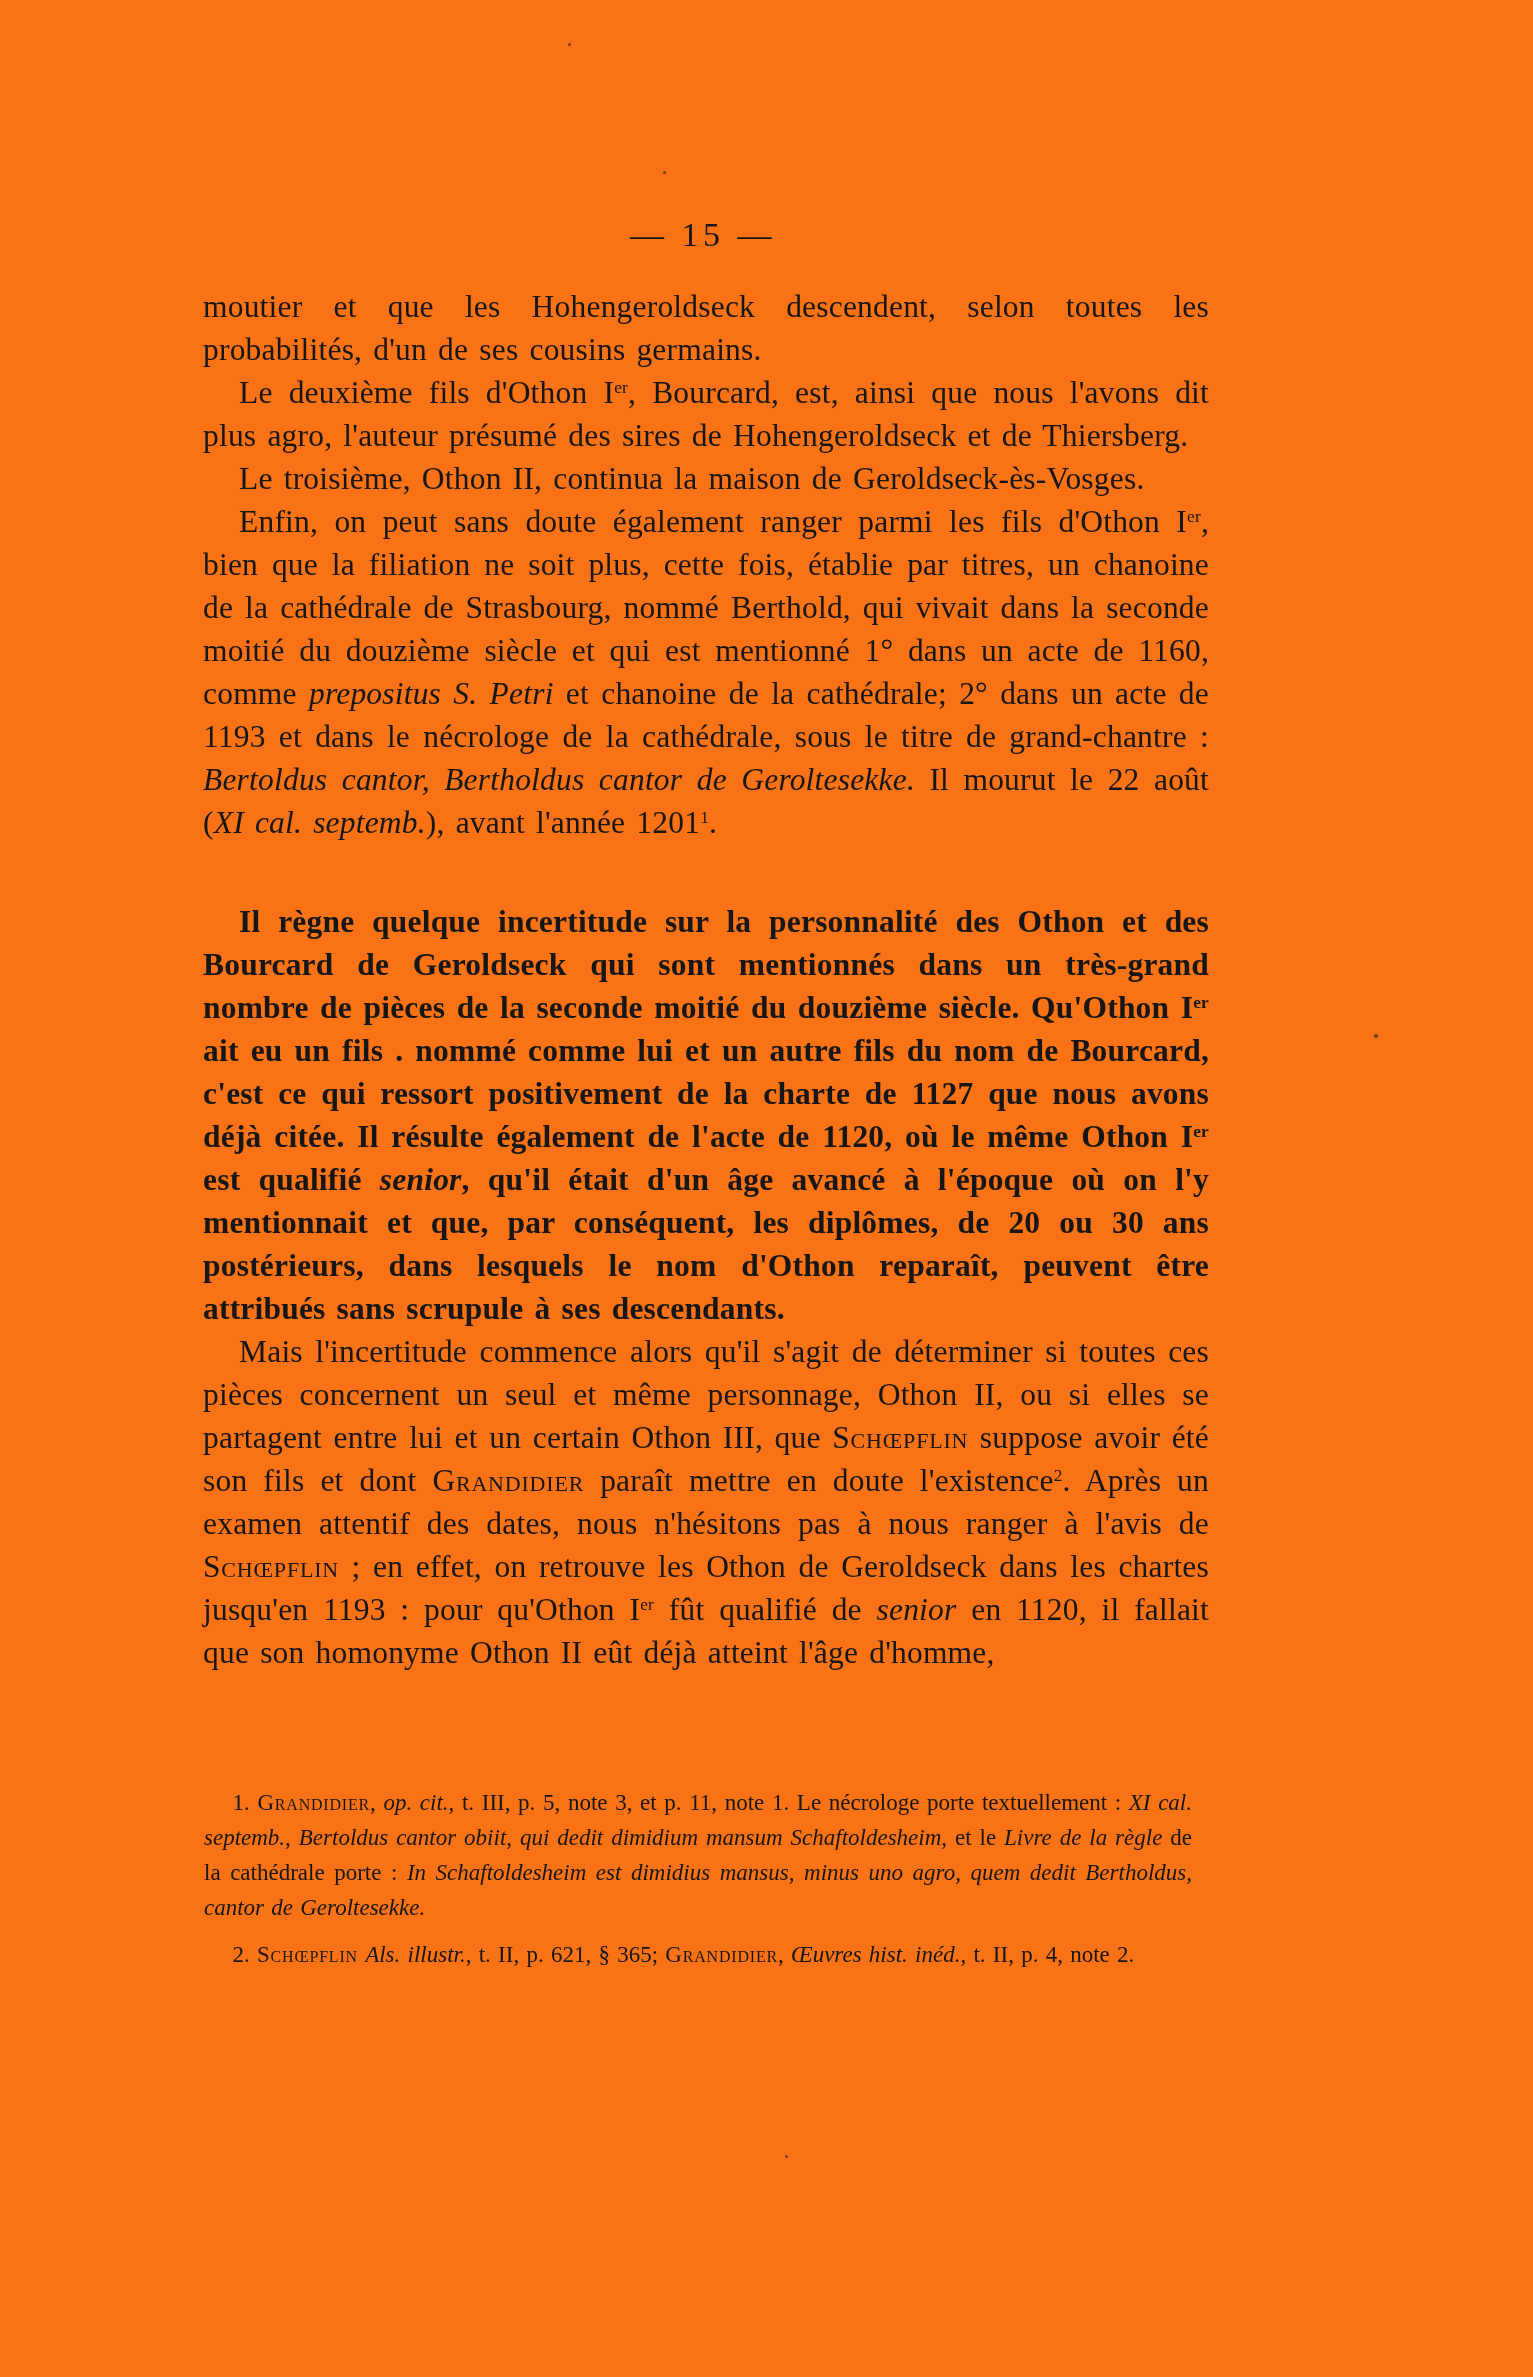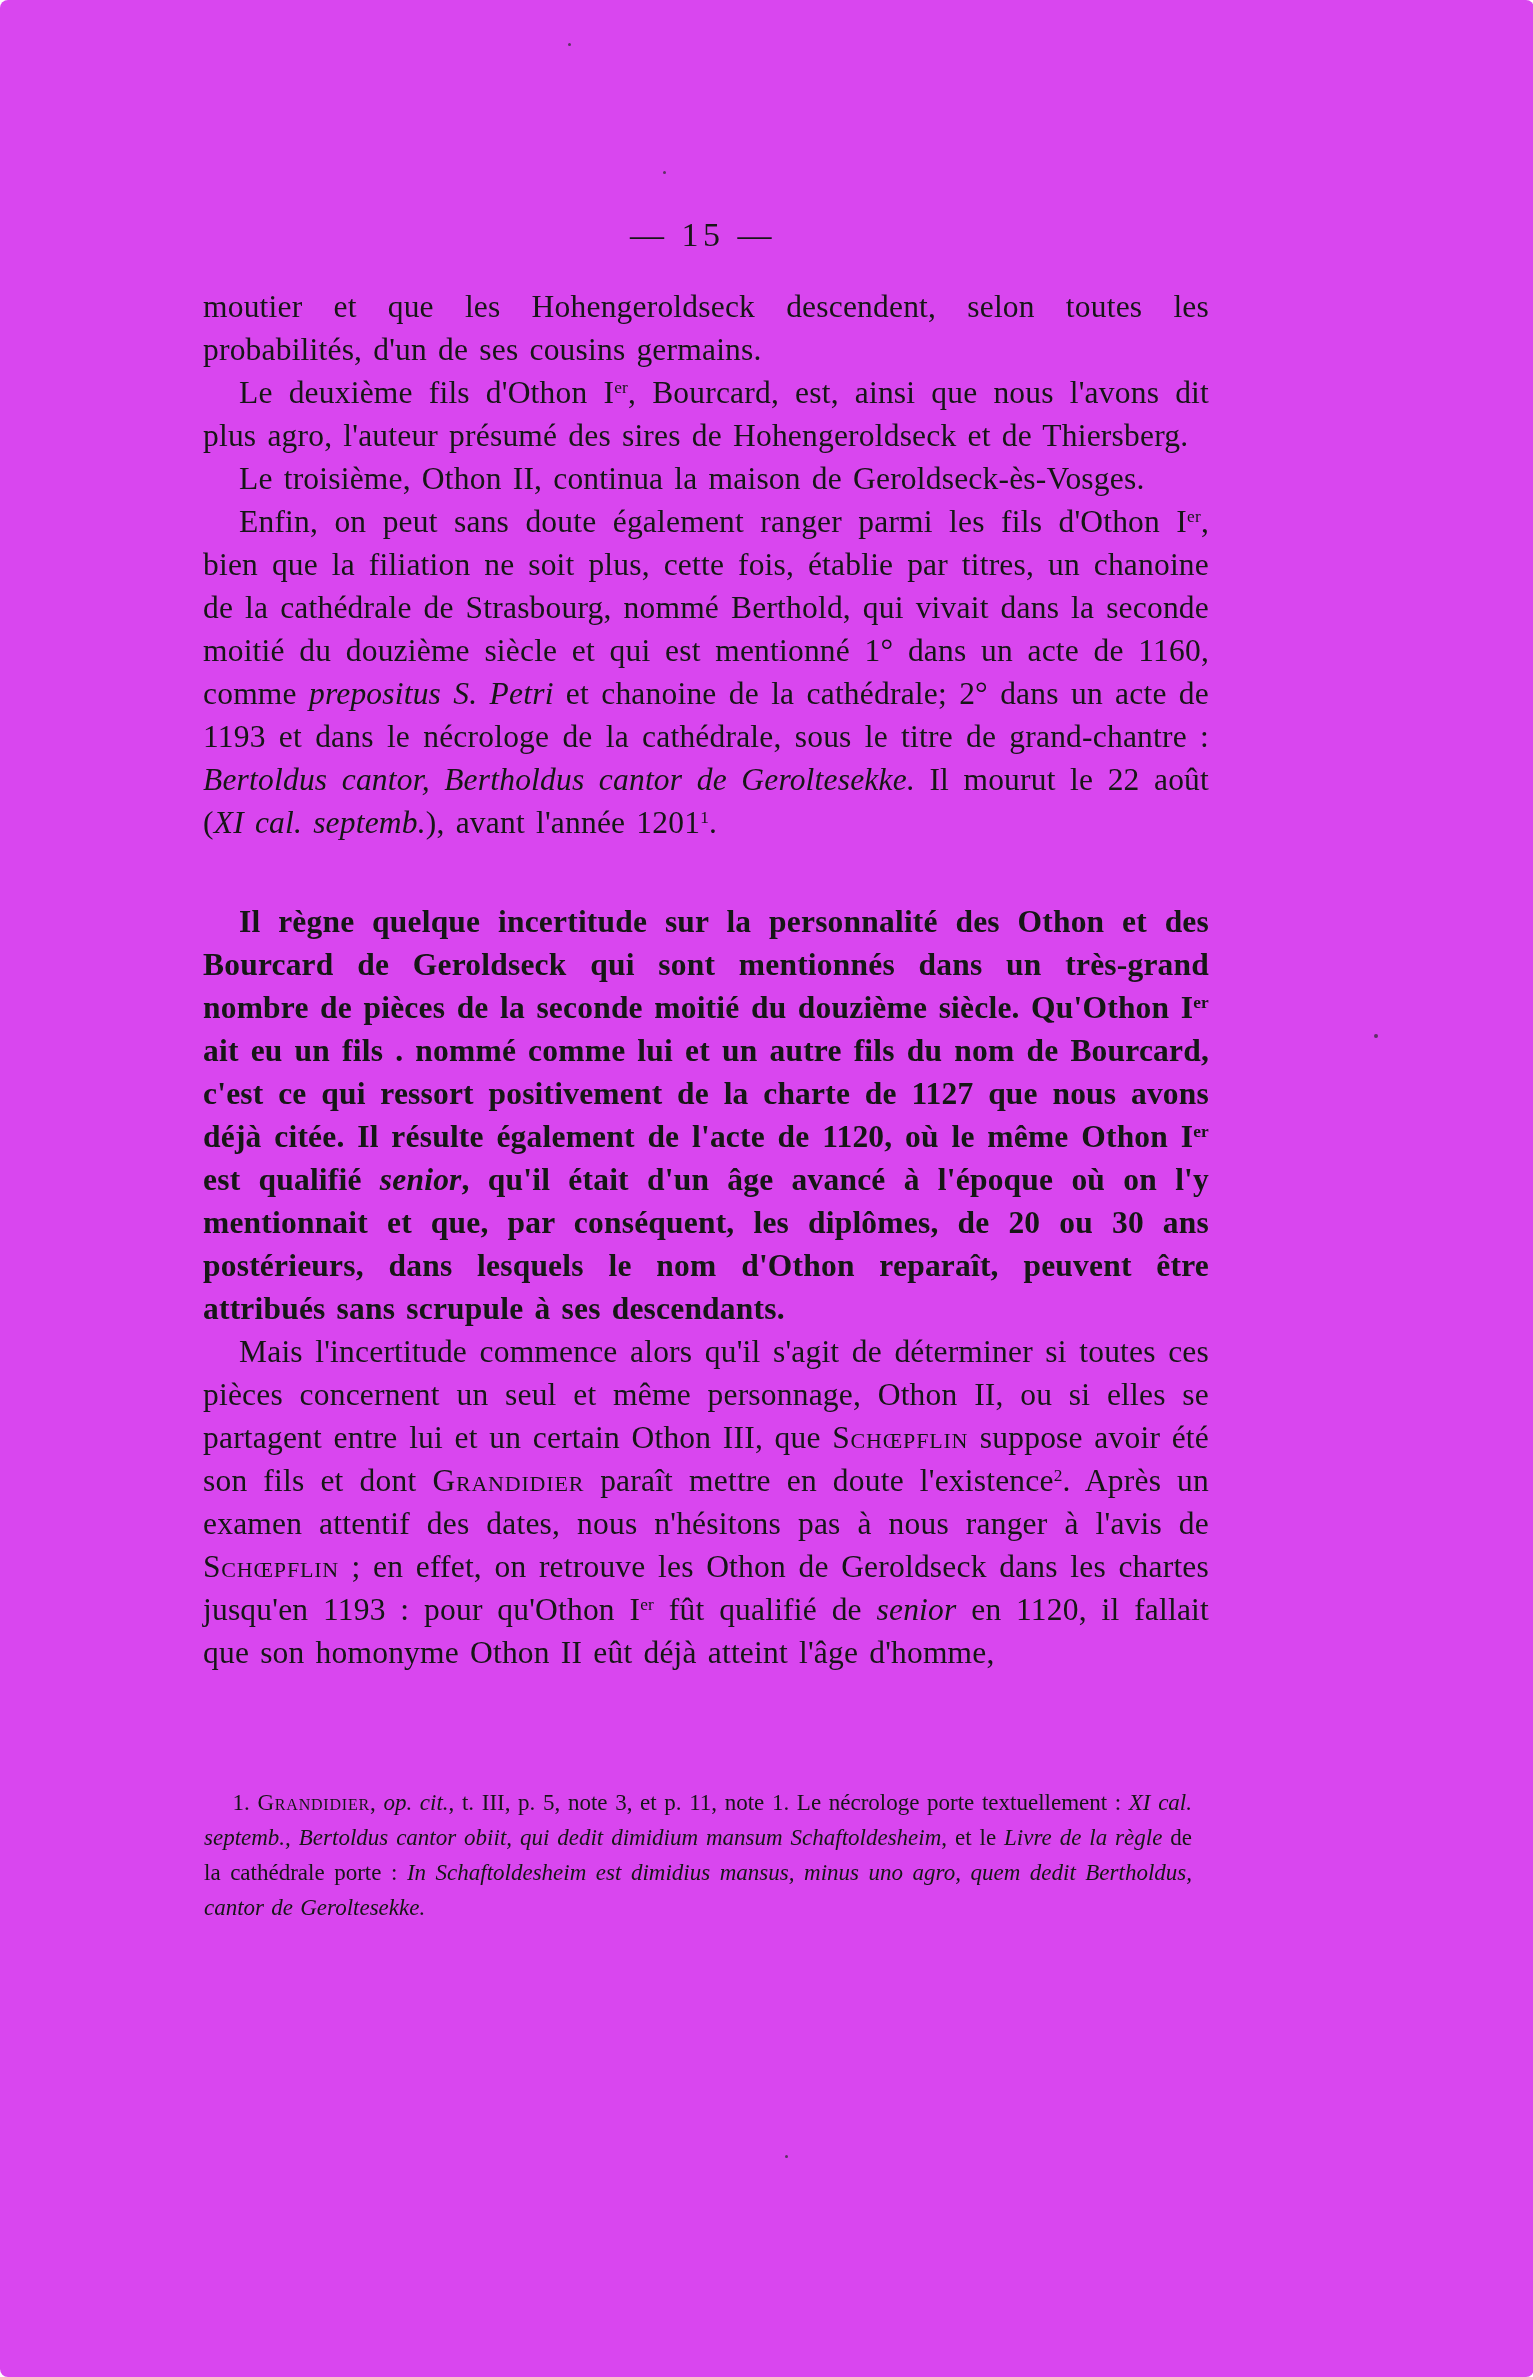--- a/index.html
+++ b/index.html
@@ -5,23 +5,22 @@
   html, body { margin: 0; padding: 0; }
   body {
     width: 1534px; height: 2377px;
     background: #fdfdfc;
     position: relative;
     font-family: "Liberation Serif", "DejaVu Serif", serif;
     color: #161616;
   }
   .page {
     position: absolute; inset: 0;
-    background: #d946ef;
+    background: #f97316;
     overflow: hidden;
-    border-radius: 8px;
   }
   .page-number {
     position: absolute;
     top: 216px; left: 613px; width: 180px;
     text-align: center;
     font-size: 34px;
     letter-spacing: 4.5px;
     color: #171717;
     white-space: nowrap;
   }
@@ -84,16 +83,17 @@
     <p class="par noindent"><span>moutier et que les Hohengeroldseck descendent, selon toutes les probabilités, d'un de ses cousins germains.</span></p>
     <p class="par"><span>Le deuxième fils d'Othon I</span><sup>er</sup><span>, Bourcard, est, ainsi que nous l'avons dit plus agro, l'auteur présumé des sires de Hohengeroldseck et de Thiersberg.</span></p>
     <p class="par"><span>Le troisième, Othon II, continua la maison de Geroldseck-ès-Vosges.</span></p>
     <p class="par"><span>Enfin, on peut sans doute également ranger parmi les fils d'Othon I</span><sup>er</sup><span>, bien que la filiation ne soit plus, cette fois, établie par titres, un chanoine de la cathédrale de Strasbourg, nommé Berthold, qui vivait dans la seconde moitié du douzième siècle et qui est mentionné 1° dans un acte de 1160, comme </span><span class="it">prepositus S. Petri</span><span> et chanoine de la cathédrale; 2° dans un acte de 1193 et dans le nécrologe de la cathédrale, sous le titre de grand-chantre : </span><span class="it">Bertoldus cantor, Bertholdus cantor de Geroltesekke.</span><span> Il mourut le 22 août (</span><span class="it">XI cal. septemb.</span><span>), avant l'année 1201</span><sup>1</sup><span>.</span></p>
     <p class="par gap"><span>Il règne quelque incertitude sur la personnalité des Othon et des Bourcard de Geroldseck qui sont mentionnés dans un très-grand nombre de pièces de la seconde moitié du douzième siècle. Qu'Othon I</span><sup>er</sup><span> ait eu un fils . nommé comme lui et un autre fils du nom de Bourcard, c'est ce qui ressort positivement de la charte de 1127 que nous avons déjà citée. Il résulte également de l'acte de 1120, où le même Othon I</span><sup>er</sup><span> est qualifié </span><span class="it">senior</span><span>, qu'il était d'un âge avancé à l'époque où on l'y mentionnait et que, par conséquent, les diplômes, de 20 ou 30 ans postérieurs, dans lesquels le nom d'Othon reparaît, peuvent être attribués sans scrupule à ses descendants.</span></p>
     <p class="par"><span>Mais l'incertitude commence alors qu'il s'agit de déterminer si toutes ces pièces concernent un seul et même personnage, Othon II, ou si elles se partagent entre lui et un certain Othon III, que </span><span class="sc">Schœpflin</span><span> suppose avoir été son fils et dont </span><span class="sc">Grandidier</span><span> paraît mettre en doute l'existence</span><sup>2</sup><span>. Après un examen attentif des dates, nous n'hésitons pas à nous ranger à l'avis de </span><span class="sc">Schœpflin</span><span> ; en effet, on retrouve les Othon de Geroldseck dans les chartes jusqu'en 1193 : pour qu'Othon I</span><sup>er</sup><span> fût qualifié de </span><span class="it">senior</span><span> en 1120, il fallait que son homonyme Othon II eût déjà atteint l'âge d'homme,</span></p>
   </div>
 
   <div class="footnotes">
     <p class="fn"><span>1. </span><span class="sc">Grandidier</span><span>, </span><span class="it">op. cit.</span><span>, t. III, p. 5, note 3, et p. 11, note 1. Le nécrologe porte textuellement : </span><span class="it">XI cal. septemb., Bertoldus cantor obiit, qui dedit dimidium mansum Schaftoldesheim</span><span>, et le </span><span class="it">Livre de la règle</span><span> de la cathédrale porte : </span><span class="it">In Schaftoldesheim est dimidius mansus, minus uno agro, quem dedit Bertholdus, cantor de Geroltesekke.</span></p>
+    <p class="fn"><span>2. </span><span class="sc">Schœpflin</span><span> </span><span class="it">Als. illustr.</span><span>, t. II, p. 621, § 365; </span><span class="sc">Grandidier</span><span>, </span><span class="it">Œuvres hist. inéd.</span><span>, t. II, p. 4, note 2.</span></p>
   </div>
 
 </div>
 
 
 </body></html>

